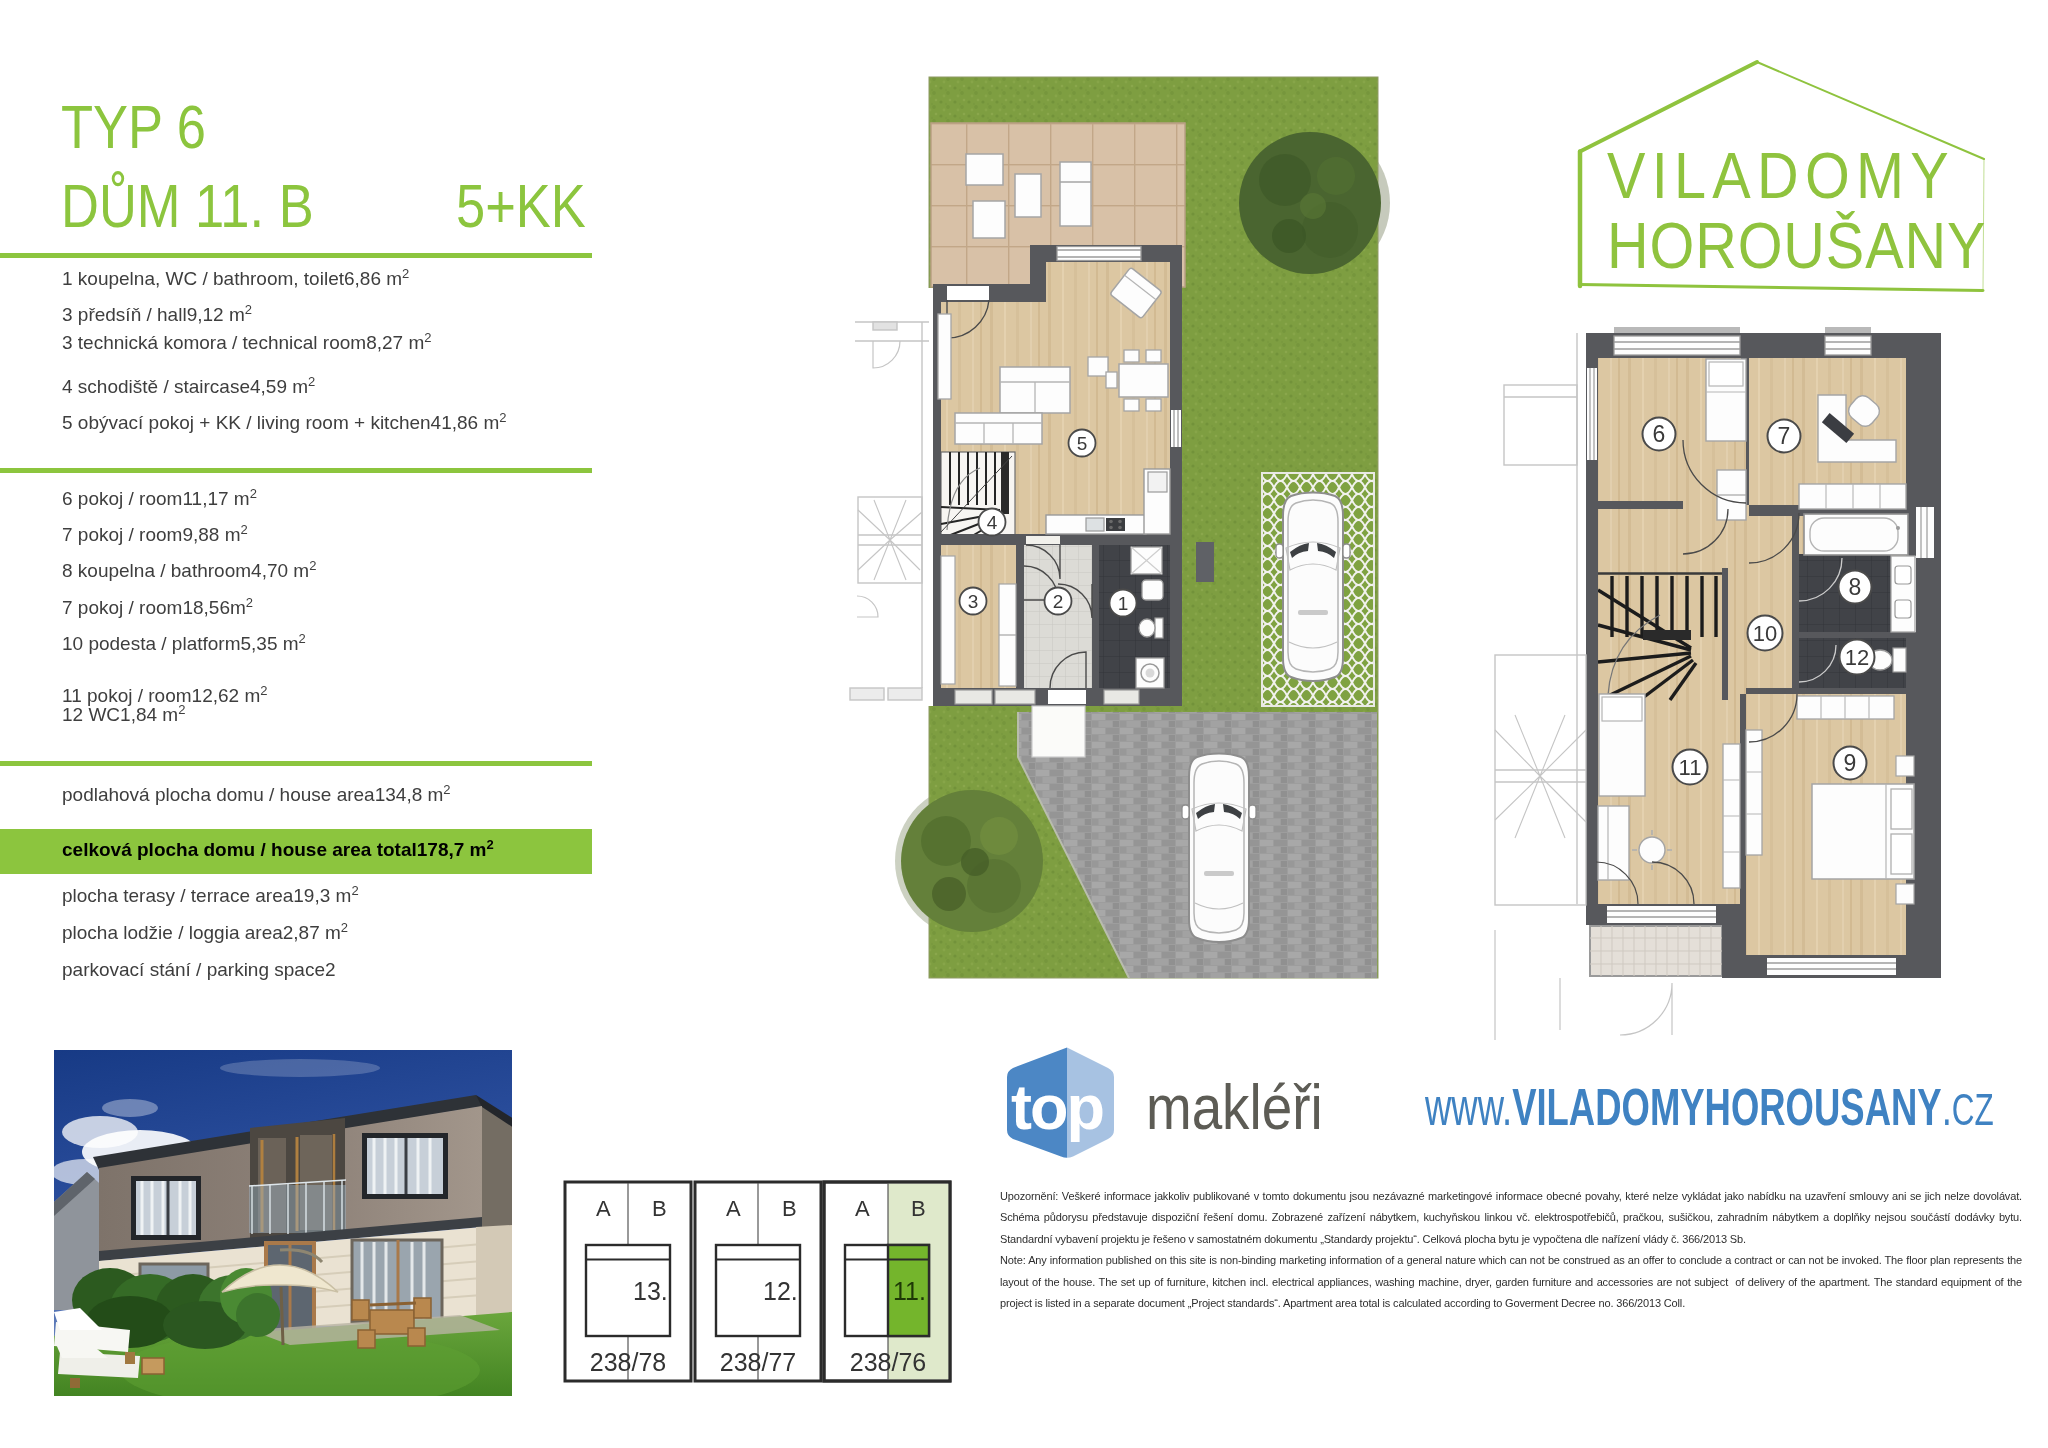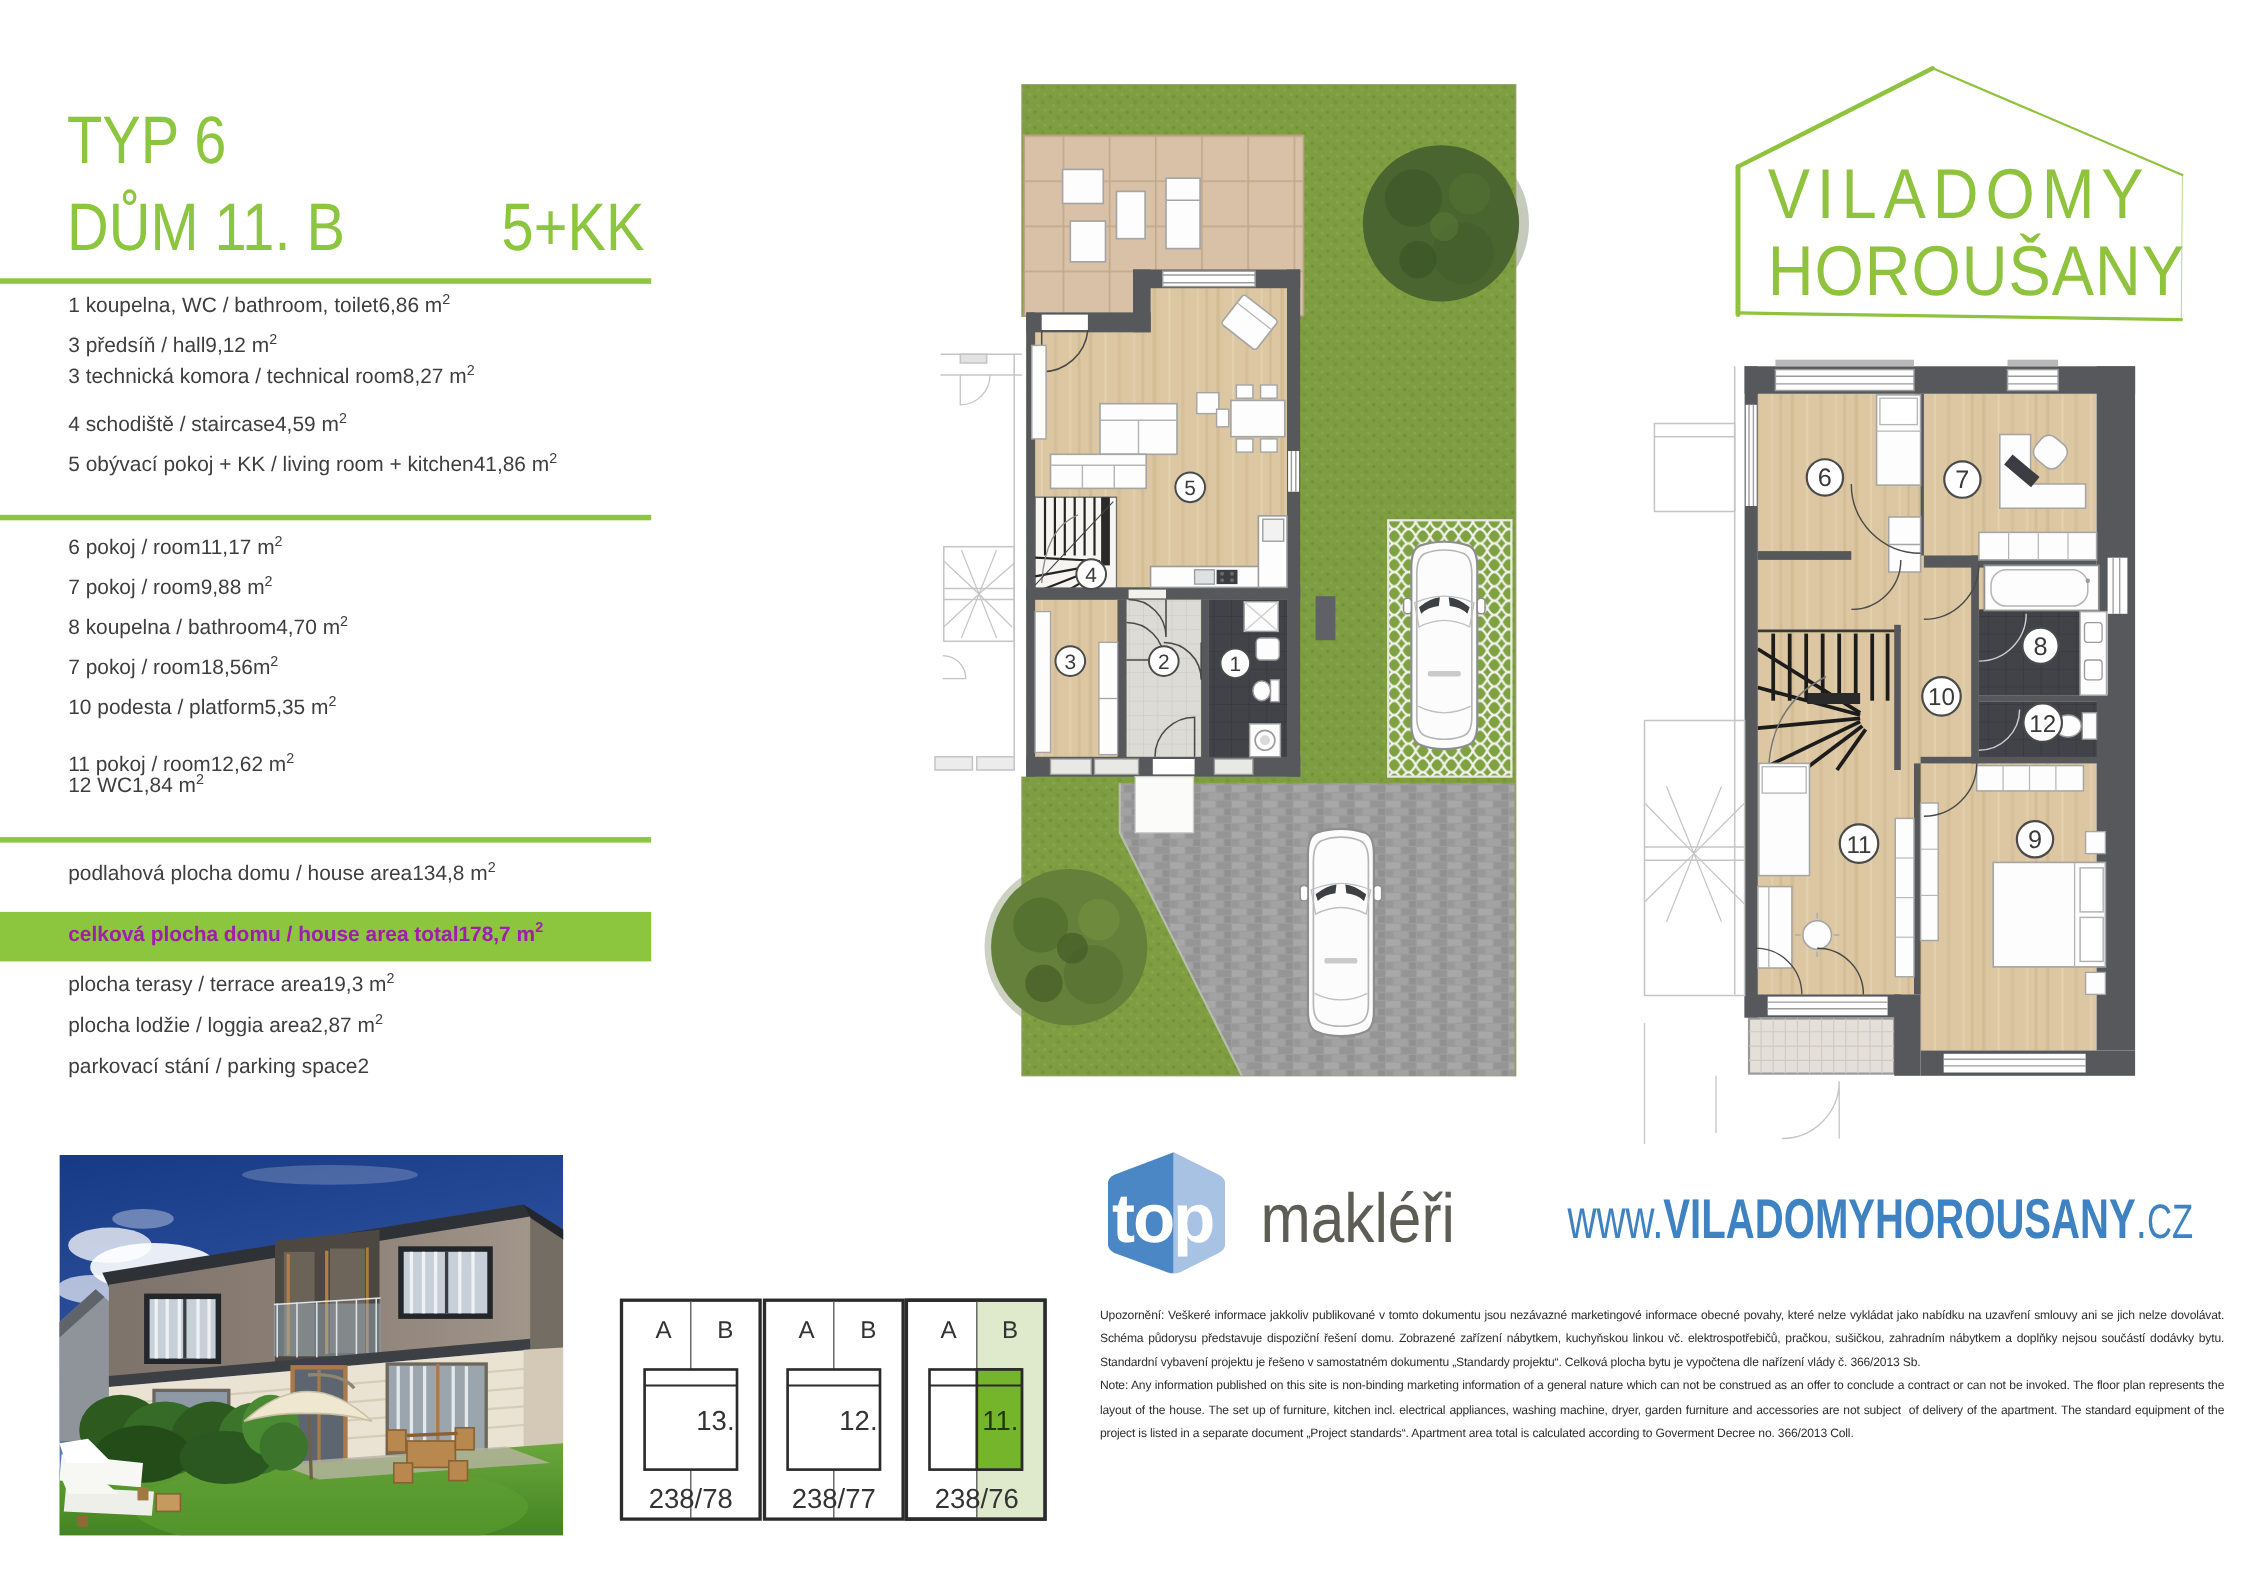--- a/index.html
+++ b/index.html
@@ -76,21 +76,21 @@
   </div>
 
 <div class="grule" style="top:761px"></div>
 
 <div class="row" style="top:784px">
     <span>podlahová plocha domu / house area</span>
     <span>134,8 m<sup>2</sup></span>
   </div>
 
 <div class="abs" style="left:0;top:829px;width:592px;height:45px;background:#8cc53e"></div>
-<div class="row" style="top:839px;font-weight:bold;color:#a21caf;z-index:2">
+<div class="row" style="top:839px;font-weight:bold;color:#000000;z-index:2">
     <span>celková plocha domu / house area total</span>
     <span>178,7 m<sup>2</sup></span>
   </div>
 
 <div class="row" style="top:885px">
     <span>plocha terasy / terrace area</span>
     <span>19,3 m<sup>2</sup></span>
   </div>
 
 <div class="row" style="top:922px">

